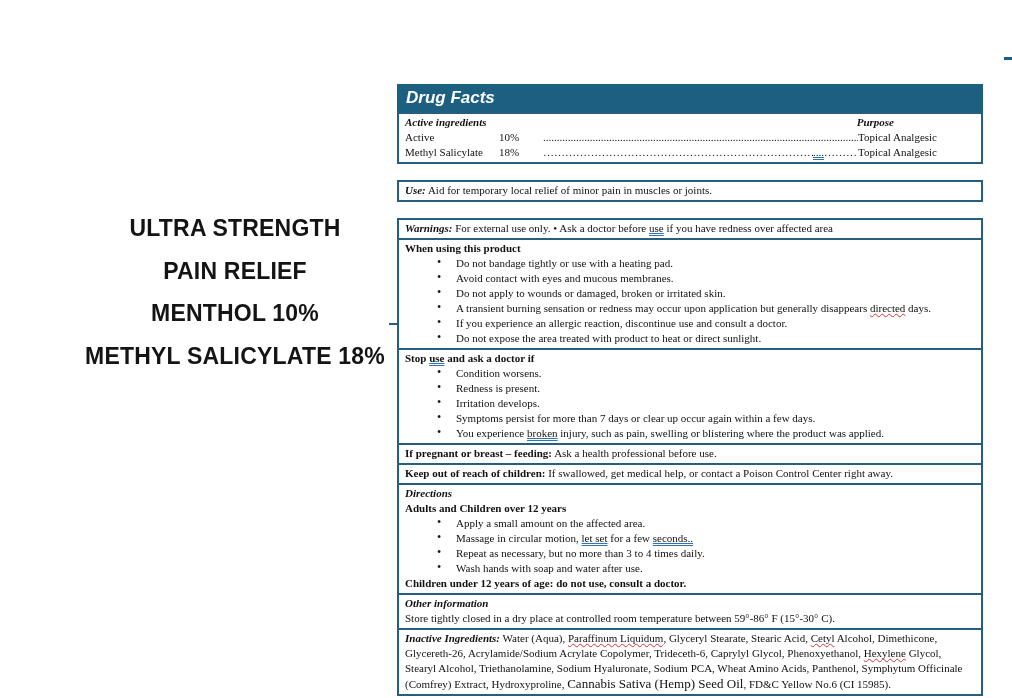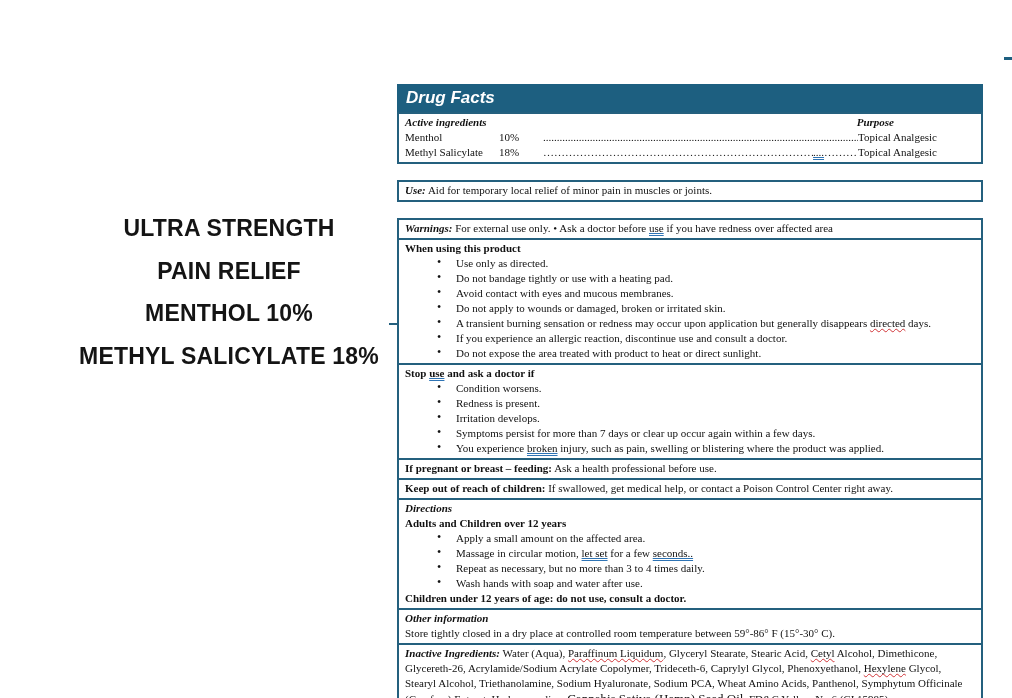--- a/index.html
+++ b/index.html
@@ -2,21 +2,21 @@
 <html><head>
 <meta charset="utf-8">
 <style>
   html,body{margin:0;padding:0;}
   body{
     width:1012px;height:698px;position:relative;background:#ffffff;
     font-family:"Liberation Sans", sans-serif;color:#111;overflow:hidden;
   }
   
   .brand{
-    position:absolute;left:29px;top:207px;width:400px;text-align:center;
+    position:absolute;left:35px;top:207px;width:400px;text-align:center;
     font-weight:bold;font-size:23px;line-height:42.5px;color:#141414;
     letter-spacing:.2px;
   }
   
   .df{position:absolute;left:397px;top:84px;width:586px;}
   .df-title{
     background:#1D5F80;color:#ffffff;font-weight:bold;font-style:italic;
     font-size:17px;padding:2px 12px 4px 7px;border:2px solid #1D5F80;
   }
   .sec{
@@ -59,21 +59,21 @@
 <div class="df">
 
   <div class="df-title">Drug Facts</div>
 
   <div class="sec">
     <div class="ai-head">
       <span>Active ingredients</span>
       <span class="right">Purpose</span>
     </div>
     <div class="ai-row">
-      <span class="ai-name">Menthol</span>
+      <span class="ai-name">Active</span>
       <span class="ai-pct">10%</span>
       <span class="ai-leader">
           <span class="dots">....................................................................................................................................................</span>
         </span>
       <span class="ai-purpose">Topical Analgesic</span>
     </div>
     <div class="ai-row">
       <span class="ai-name">Methyl Salicylate</span>
       <span class="ai-pct">18%</span>
       <span class="ai-leader">
@@ -89,21 +89,20 @@
     <span class="bi">Use:</span><span> Aid for temporary local relief of minor pain in muscles or joints.</span>
   </div>
 
   <div class="sec gap">
     <span class="bi">Warnings:</span><span><span> For external use only. • Ask a doctor before </span><span class="sp-blue">use</span><span> if you have redness over affected area</span></span>
   </div>
 
   <div class="sec">
     <div class="b">When using this product</div>
     <ul>
-      <li><span>Use only as directed.</span></li>
       <li><span>Do not bandage tightly or use with a heating pad.</span></li>
       <li><span>Avoid contact with eyes and mucous membranes.</span></li>
       <li><span>Do not apply to wounds or damaged, broken or irritated skin.</span></li>
       <li><span>A transient burning sensation or redness may occur upon application but generally disappears </span><span class="sp-red">directed</span><span> days.</span></li>
       <li><span>If you experience an allergic reaction, discontinue use and consult a doctor.</span></li>
       <li><span>Do not expose the area treated with product to heat or direct sunlight.</span></li>
     </ul>
   </div>
 
   <div class="sec">

